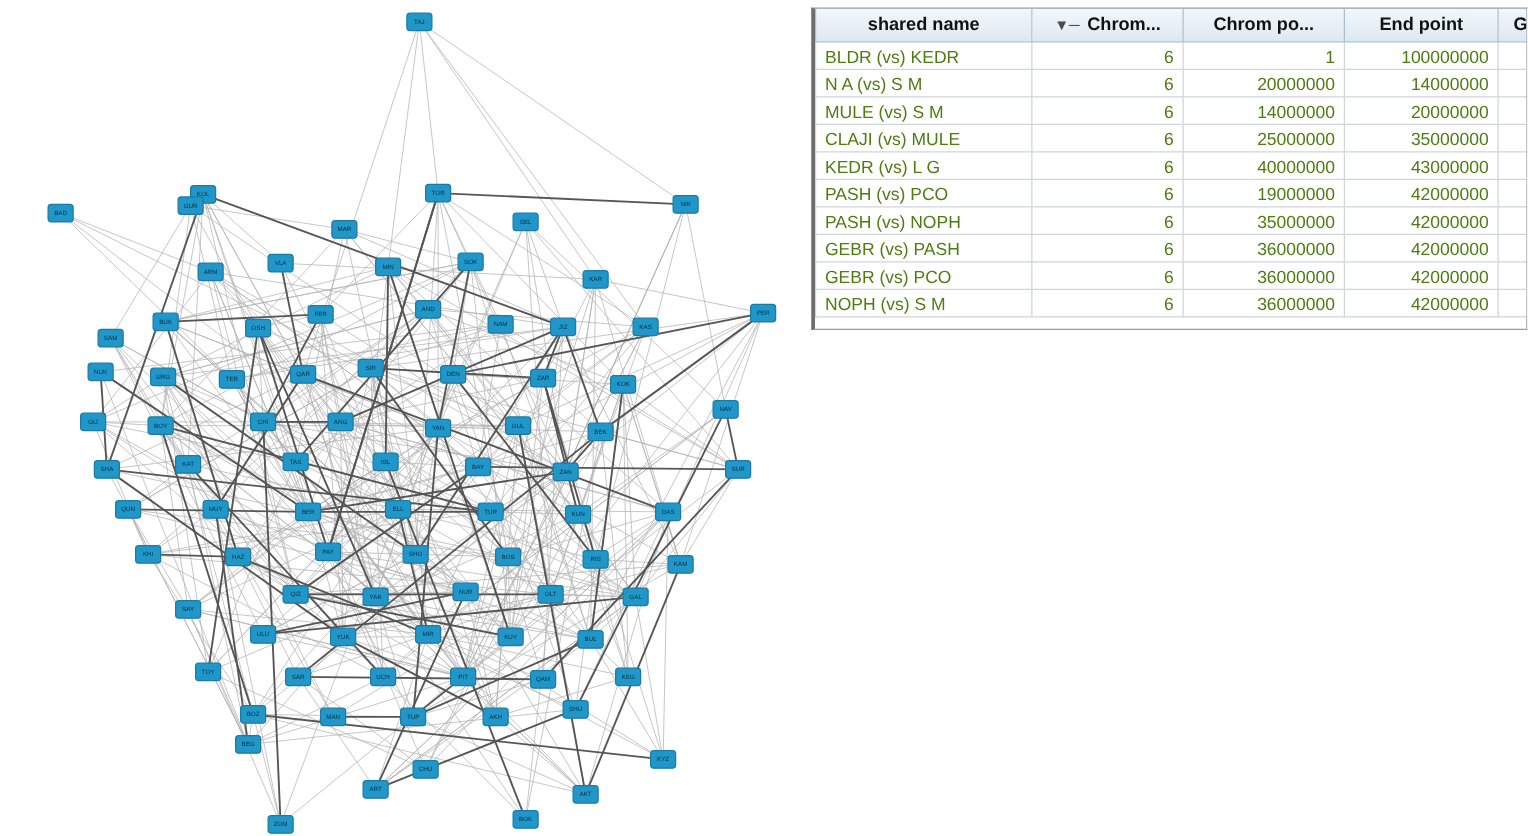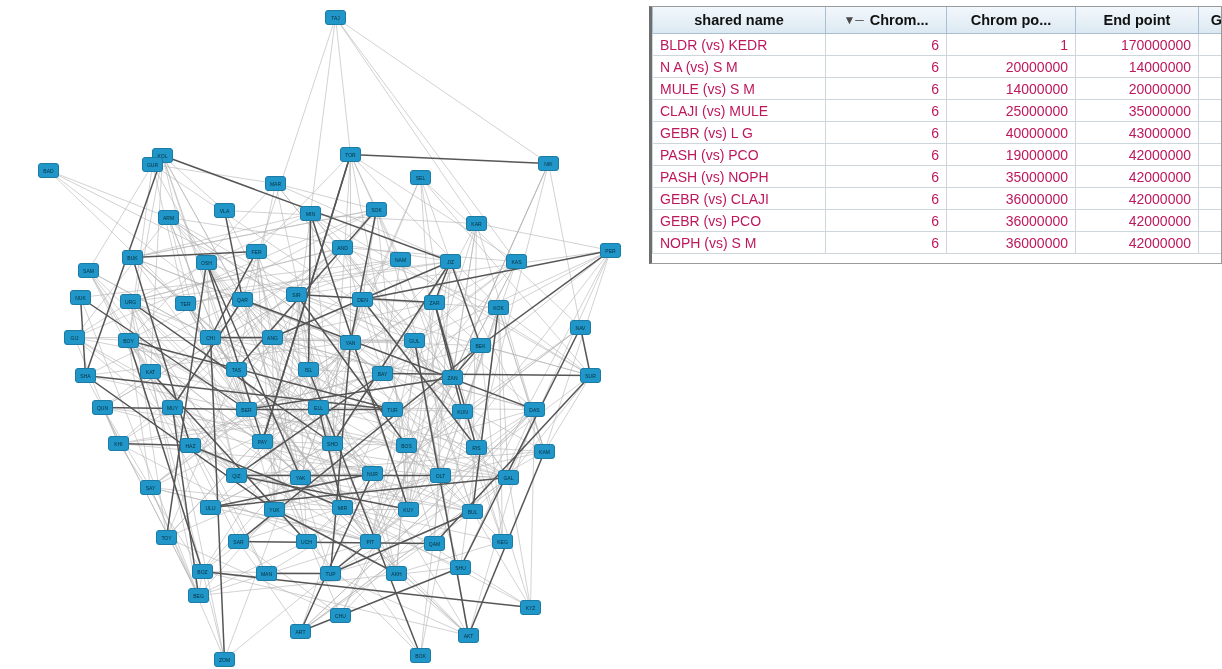--- a/index.html
+++ b/index.html
@@ -67,21 +67,21 @@
   table.grid th.col-chrom { width: 108px; }
   table.grid th.col-start { width: 116px; }
   table.grid th.col-end { width: 110px; }
   table.grid th.col-gen { width: 77px; }
   table.grid td {
     border: 1px solid #cdd6dd;
     height: 21px;
     padding: 0 7px;
     white-space: nowrap;
     overflow: hidden;
-    color: #be185d;
+    color: #4d7c0f;
     background: #ffffff;
     font-size: 14px;
   }
   td.num { text-align: right; }
   td.txt { text-align: left; }
   .filter-ico {
     display: inline-block;
     vertical-align: middle;
     margin-right: 4px;
     color: #4a4a4a;
@@ -750,21 +750,21 @@
                 <span>Genetic...</span>
               </span>
             </th>
           </tr>
         </thead>
         <tbody id="table-body">
             <tr>
               <td class="txt">BLDR (vs) KEDR</td>
               <td class="num">6</td>
               <td class="num">1</td>
-              <td class="num">170000000</td>
+              <td class="num">100000000</td>
               <td class="num">192.0</td>
             </tr>
             <tr>
               <td class="txt">N A (vs) S M</td>
               <td class="num">6</td>
               <td class="num">20000000</td>
               <td class="num">14000000</td>
               <td class="num">6.6</td>
             </tr>
             <tr>
@@ -775,42 +775,42 @@
               <td class="num">7.5</td>
             </tr>
             <tr>
               <td class="txt">CLAJI (vs) MULE</td>
               <td class="num">6</td>
               <td class="num">25000000</td>
               <td class="num">35000000</td>
               <td class="num">5.9</td>
             </tr>
             <tr>
-              <td class="txt">GEBR (vs) L G</td>
+              <td class="txt">KEDR (vs) L G</td>
               <td class="num">6</td>
               <td class="num">40000000</td>
               <td class="num">43000000</td>
               <td class="num">16.9</td>
             </tr>
             <tr>
               <td class="txt">PASH (vs) PCO</td>
               <td class="num">6</td>
               <td class="num">19000000</td>
               <td class="num">42000000</td>
               <td class="num">11.4</td>
             </tr>
             <tr>
               <td class="txt">PASH (vs) NOPH</td>
               <td class="num">6</td>
               <td class="num">35000000</td>
               <td class="num">42000000</td>
               <td class="num">10.5</td>
             </tr>
             <tr>
-              <td class="txt">GEBR (vs) CLAJI</td>
+              <td class="txt">GEBR (vs) PASH</td>
               <td class="num">6</td>
               <td class="num">36000000</td>
               <td class="num">42000000</td>
               <td class="num">8.9</td>
             </tr>
             <tr>
               <td class="txt">GEBR (vs) PCO</td>
               <td class="num">6</td>
               <td class="num">36000000</td>
               <td class="num">42000000</td>

